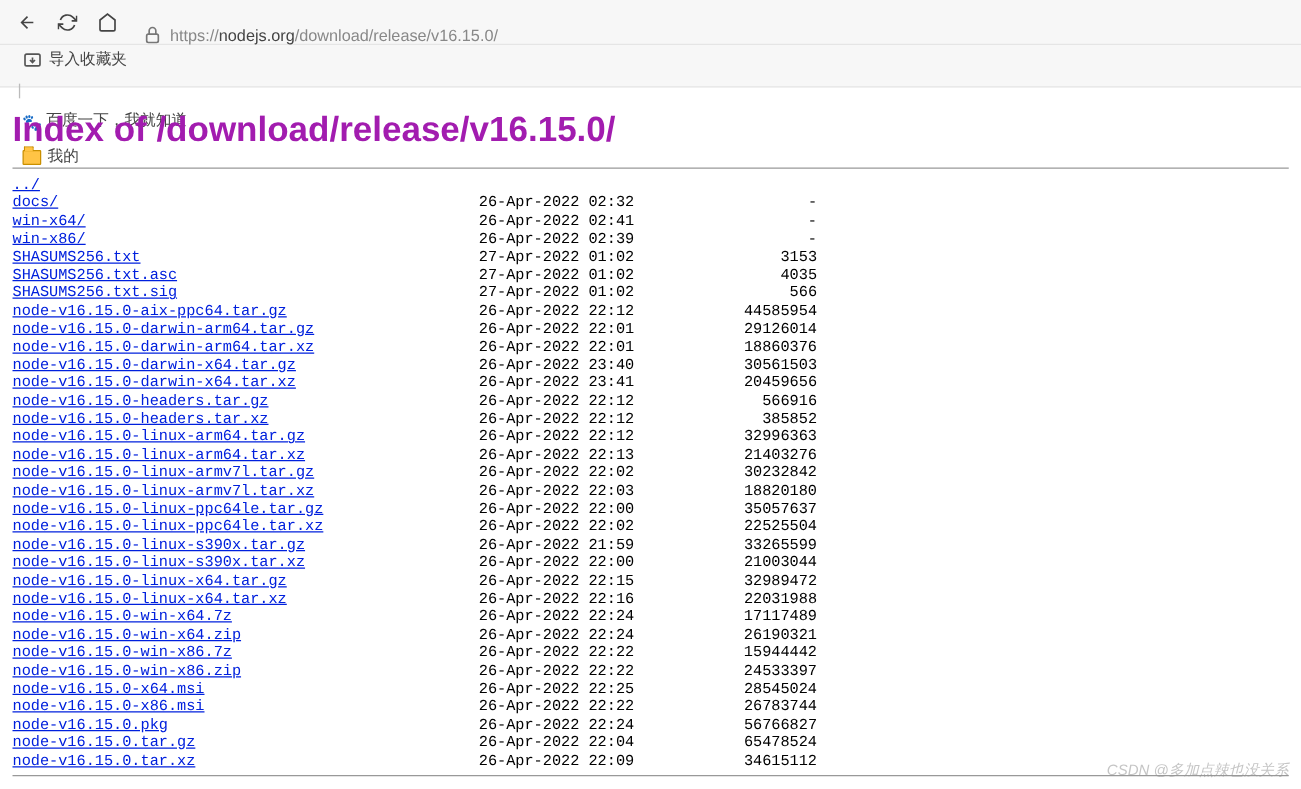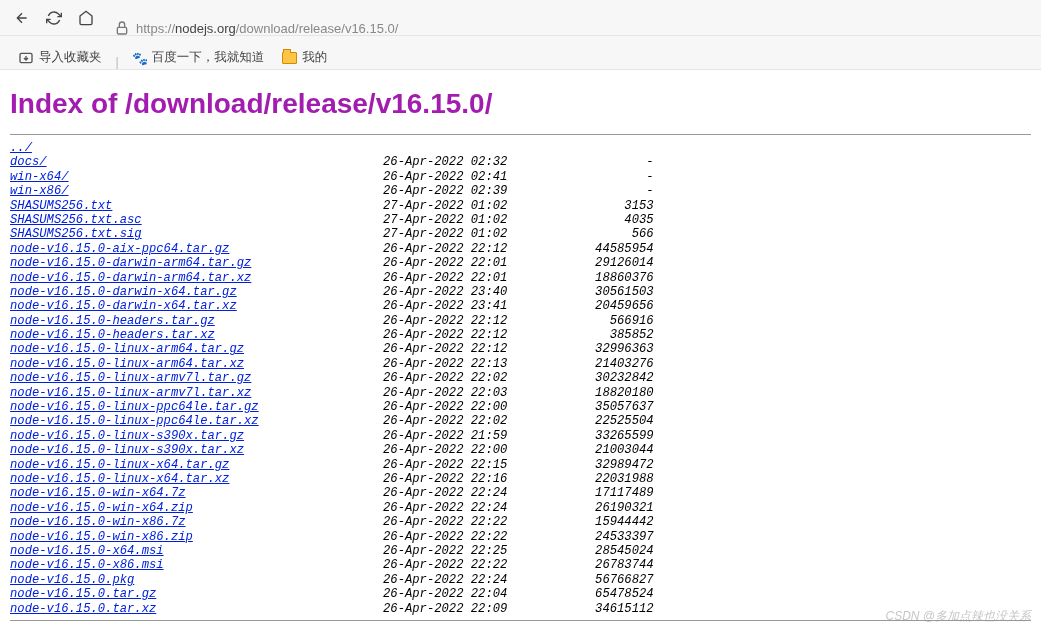--- a/index.html
+++ b/index.html
@@ -2,27 +2,27 @@
 <html><head>
 <meta charset="utf-8">
 <style>
 * { margin: 0; padding: 0; box-sizing: border-box; }
 body { font-family: -apple-system, "Segoe UI", Arial, sans-serif; background: #fff; width: 1041px; }
 .toolbar { height: 36px; display: flex; align-items: center; padding: 0 8px; gap: 4px; background: #f7f7f7; border-bottom: 1px solid #e5e5e5; }
 .tb-btn { width: 28px; height: 28px; display: flex; align-items: center; justify-content: center; border-radius: 4px; cursor: pointer; color: #444; }
 .url-area { display: flex; align-items: center; gap: 6px; margin-left: 10px; flex: 1; font-size: 13px; color: #555; margin-top: 21px; }
 .url-text { color: #444; }
 .url-text .gray { color: #888; }
-.bookmarks { height: 34px; display: flex; align-items: flex-end; padding: 0 12px; gap: 6px; background: #f7f7f7; border-bottom: 1px solid #e5e5e5; font-size: 12.5px; color: #444; }
+.bookmarks { height: 34px; display: flex; align-items: flex-start; padding: 0 12px; gap: 6px; background: #f7f7f7; border-bottom: 1px solid #e5e5e5; font-size: 12.5px; color: #444; flex-direction: column; }
 .bm-item { display: flex; align-items: center; gap: 5px; padding: 3px 6px; border-radius: 3px; cursor: pointer; }
 .bm-divider { color: #bbb; margin: 0 2px; }
 .content { padding: 10px 10px 20px 10px; }
 h1 { font-size: 28px; font-weight: bold; margin: 8px 0 14px 0; color: #a21caf; }
 hr { border: none; border-top: 1px solid #999; margin: 4px 0 6px 0; }
-.listing { font-family: "Courier New", monospace; font-size: 12.2px; line-height: 1.18; white-space: pre; color: #000; font-style: italic; }
+.listing { font-family: "Courier New", monospace; font-size: 12.2px; line-height: 1.18; white-space: pre; color: #000; }
 .listing a { color: #0020dd; text-decoration: underline; }
 .watermark { position: fixed; bottom: 6px; right: 10px; color: rgba(150,150,150,0.55); font-size: 12px; font-style: italic; pointer-events: none; }
 .icon-svg { width: 16px; height: 16px; }
 .folder-icon { width: 15px; height: 12px; background: #ffc445; border: 1px solid #c98f00; border-radius: 1px; position: relative; }
 .folder-icon::before { content: ""; position: absolute; top: -4px; left: 0; width: 6px; height: 3px; background: #ffc445; border: 1px solid #c98f00; border-bottom: none; border-radius: 1px 1px 0 0; }
 .baidu-icon { width: 14px; height: 14px; color: #2932e1; font-size: 13px; }
 </style>
 </head>
 <body>
 

